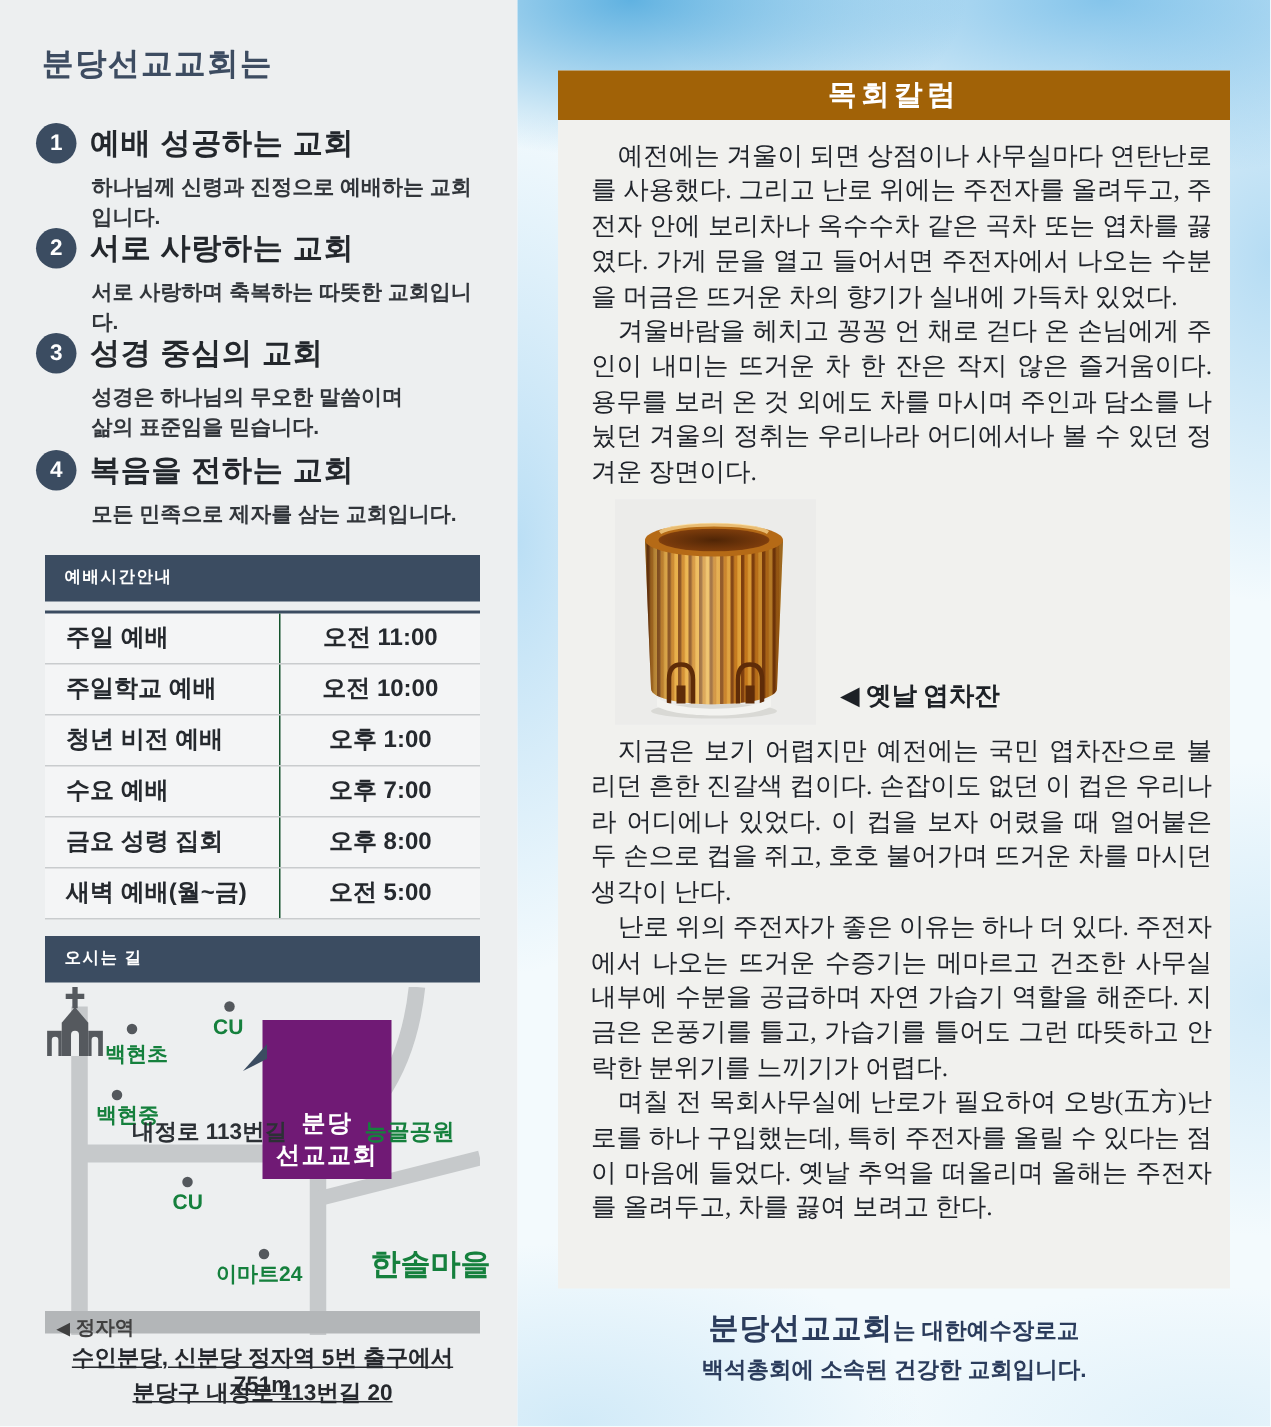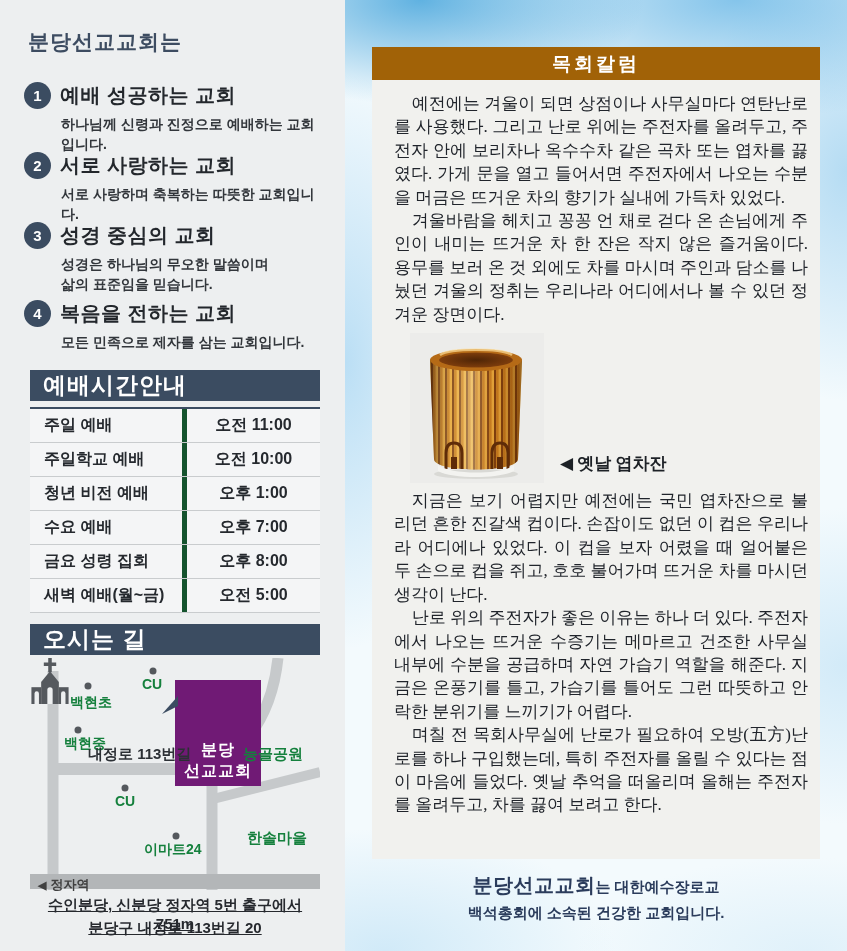--- a/index.html
+++ b/index.html
@@ -13,43 +13,43 @@
   .feat{position:absolute;left:24px;width:300px;}
   .feat-head{display:flex;align-items:center;}
   .feat-num{width:27px;height:27px;border-radius:50%;background:#3b4c61;color:#fff;
             font-size:15px;font-weight:bold;display:flex;align-items:center;justify-content:center;flex:0 0 27px;}
   .feat-heading{margin-left:9px;font-size:20px;font-weight:bold;color:#23272c;letter-spacing:.5px;}
   .feat-desc{margin:5px 0 0 37px;font-size:14px;font-weight:bold;color:#32363b;
              line-height:20px;white-space:pre-line;}
   .f1{top:82px}.f2{top:152px}.f3{top:222px}.f4{top:300px}
 
   .bar{position:absolute;left:30px;width:290px;height:31px;background:#3b4c61;color:#fff;
-       font-size:23px;font-weight:bold;line-height:31px;padding-left:13px;box-sizing:border-box;
+       font-size:11px;font-weight:bold;line-height:31px;padding-left:13px;box-sizing:border-box;
        letter-spacing:1px;}
   .bar-schedule{top:370px;}
   .bar-directions{top:624px;}
 
   .sched-table{position:absolute;left:30px;top:407px;width:290px;border-top:2px solid #3b4c61;background:#f4f5f6;}
   .sched-row{display:flex;height:33px;border-bottom:1px solid #c9ccce;align-items:center;}
   .sched-name{width:157px;box-sizing:border-box;padding-left:14px;font-size:16px;font-weight:bold;color:#25292e;
-              border-right:5px solid #14532d;height:33px;display:flex;align-items:center;}
+              border-right:1px solid #14532d;height:33px;display:flex;align-items:center;}
   .sched-time{flex:1;text-align:center;font-size:16px;font-weight:bold;color:#25292e;}
 
   
   .map{position:absolute;left:30px;top:658px;width:290px;height:232px;}
   .map svg{position:absolute;left:0;top:0;}
   .map-label{position:absolute;font-size:14px;font-weight:bold;color:#15803d;white-space:nowrap;}
   .lbl-cu-top{left:112px;top:18px;}
   .lbl-elem{left:40px;top:36px;font-family:Liberation Serif, serif;}
   .lbl-mid{left:34px;top:77px;}
   .lbl-road{left:58px;top:87px;font-size:15px;color:#2c3035;}
   .lbl-park{left:213px;top:87px;font-size:15px;}
   .lbl-cu-bot{left:85px;top:135px;}
   .lbl-emart{left:114px;top:183px;}
-  .lbl-village{left:217px;top:171px;font-size:15px;}
+  .lbl-village{left:217px;top:171px;font-size:20px;}
   .lbl-station{left:8px;top:218px;color:#404040;font-size:13px;}
   .lbl-station .arrow{font-size:11px;margin-right:4px;}
   .bubble{position:absolute;left:145px;top:22px;width:86px;background:#701a75;color:#fff;
           text-align:center;font-size:16px;font-weight:bold;line-height:21px;padding:17px 0 5px;
           white-space:pre-line;letter-spacing:1px;}
   .bubble-tail{position:absolute;left:-13px;top:16px;width:16px;height:18px;background:#3b4c61;
                clip-path:polygon(100% 0,100% 55%,0 100%);}
   .church{position:absolute;left:101px;top:40px;}
   .map-notes{position:absolute;left:30px;width:290px;text-align:center;font-size:15px;
              font-weight:bold;color:#26292e;text-decoration:underline;}

